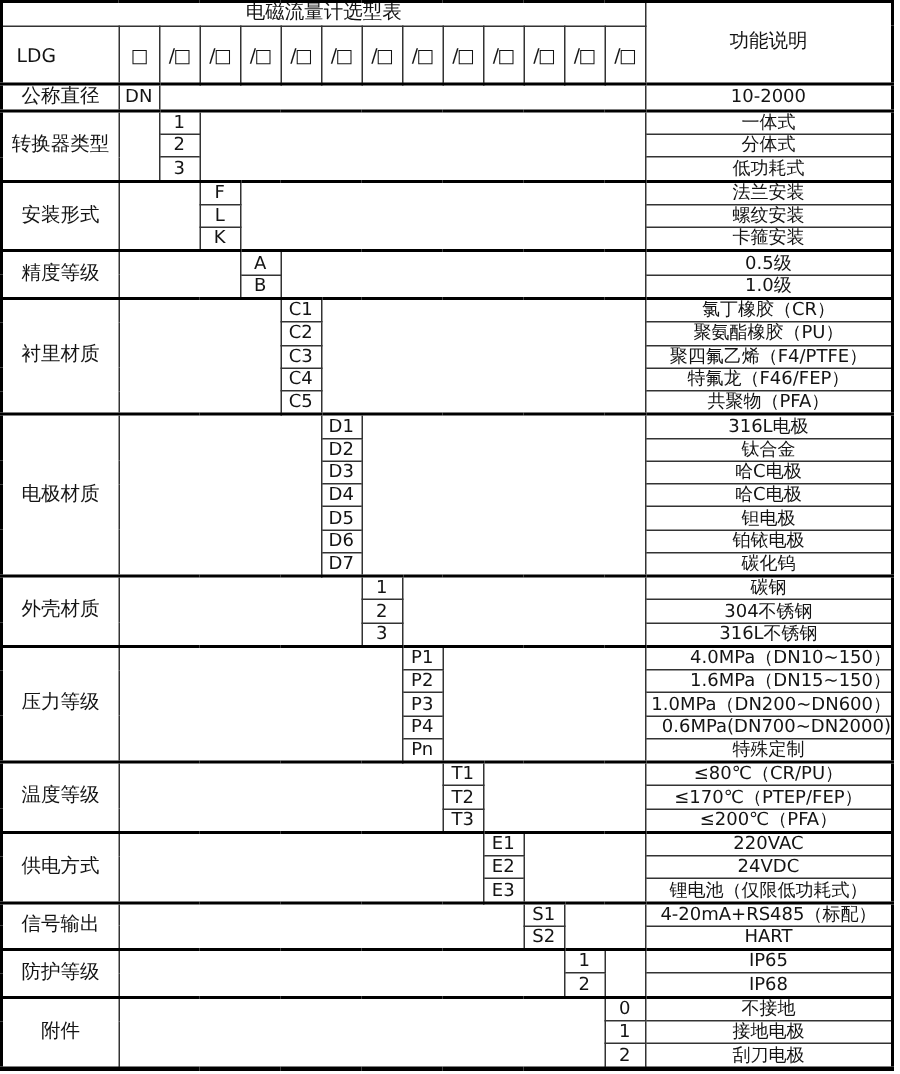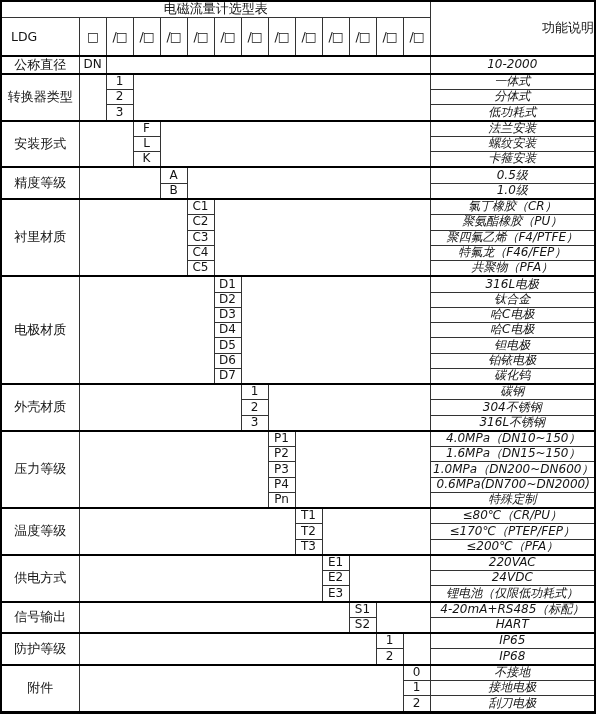--- a/index.html
+++ b/index.html
@@ -13,27 +13,27 @@
   }
   td{
     border:1px solid #333;
     padding:0;text-align:center;vertical-align:middle;
     font-size:12px;line-height:1.15;
     overflow:hidden;white-space:nowrap;
   }
   tr.title-row{height:15px;}
   tr.model-row{height:39px;}
   .title-cell{font-size:13px;}
-  .right-header{font-size:13px;text-align:right;}
+  .right-header{font-size:13px;}
   .model-prefix{text-align:left;padding-left:9px;font-size:12.5px;}
   .box-cell{font-size:12.5px;letter-spacing:-1px;}
   .label-cell{font-size:13px;text-align:center;}
   .code-cell{font-size:12px;margin-left:47px;}
-  .desc-cell{font-size:12px;font-style:italic;}
-  .desc-left{text-align:center;padding-left:2px;}
+  .desc-cell{font-size:12px;}
+  .desc-left{text-align:right;padding-left:2px;}
   .group-start{border-top:2px solid #000;}
 </style>
 </head>
 <body>
 
 <div id="sheet">
   <table>
     <colgroup>
       <col style="width:78px">
       <col style="width:27px">

